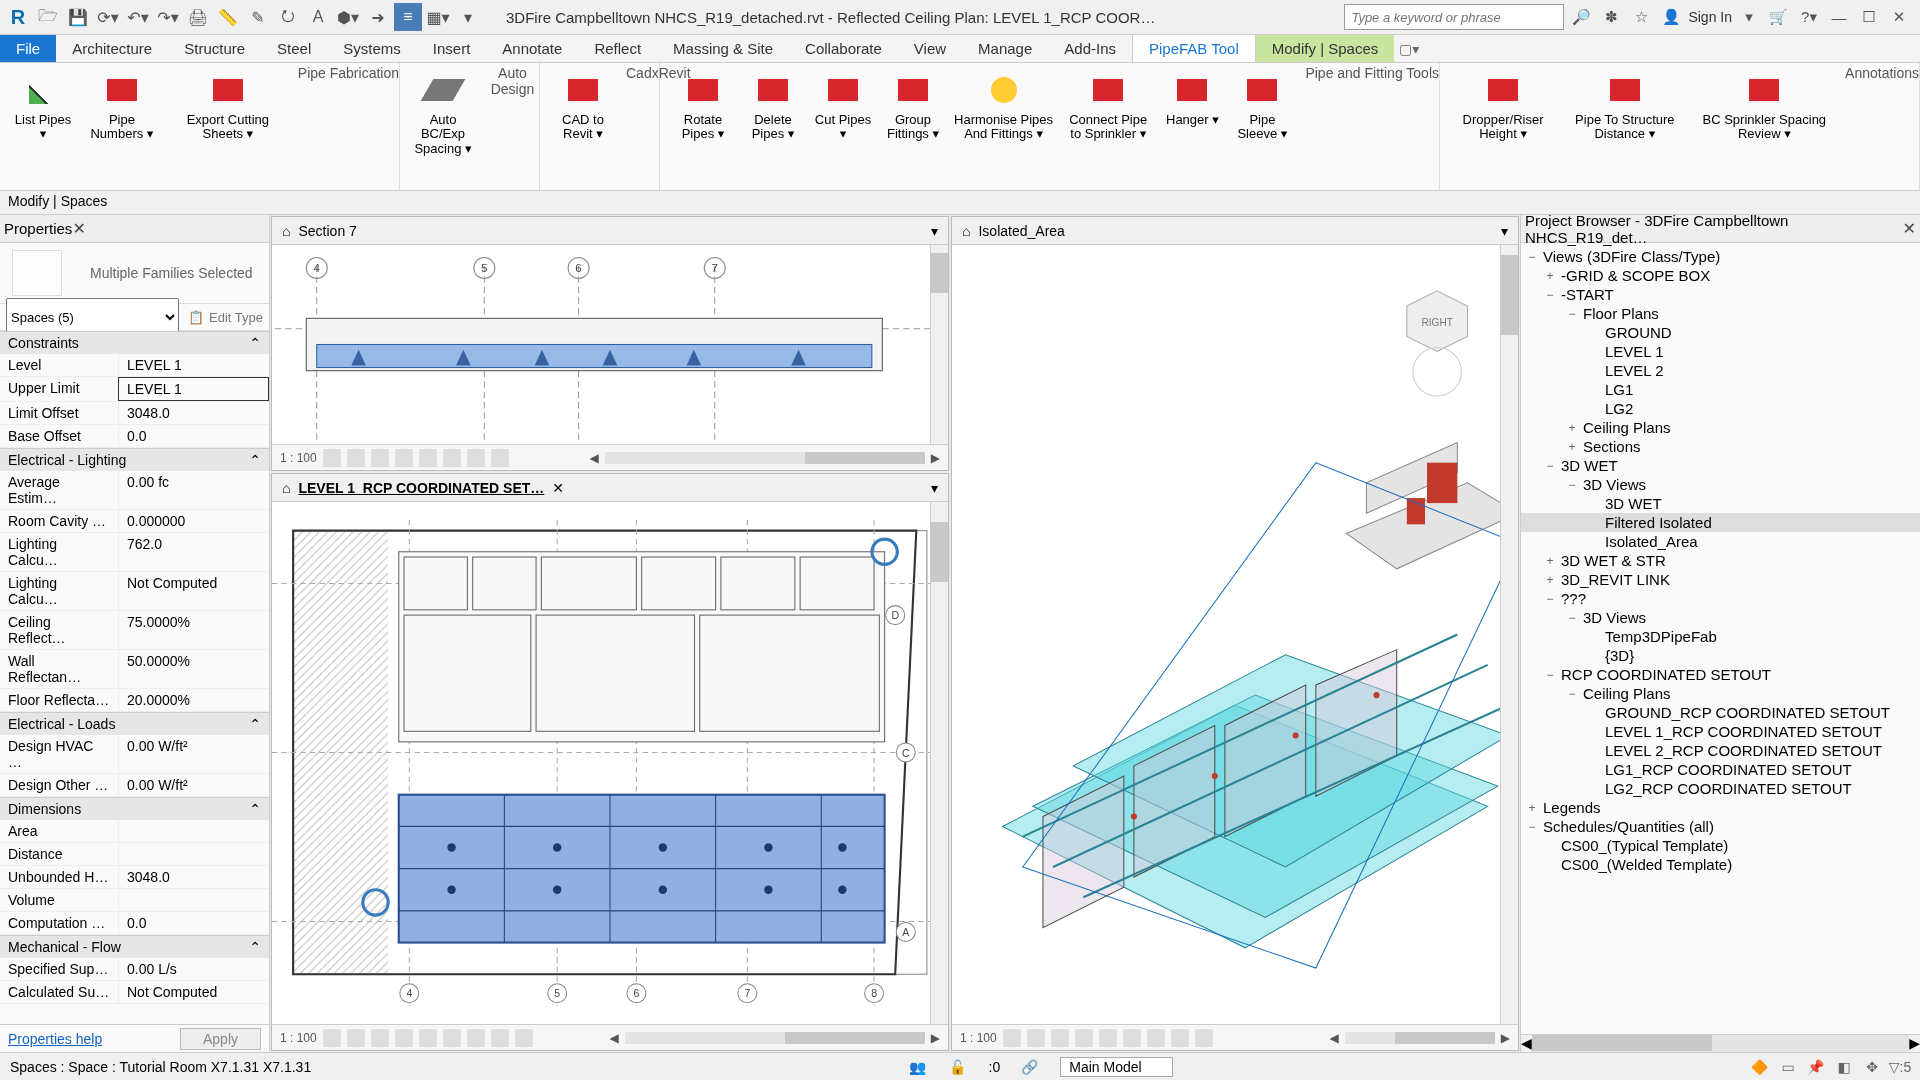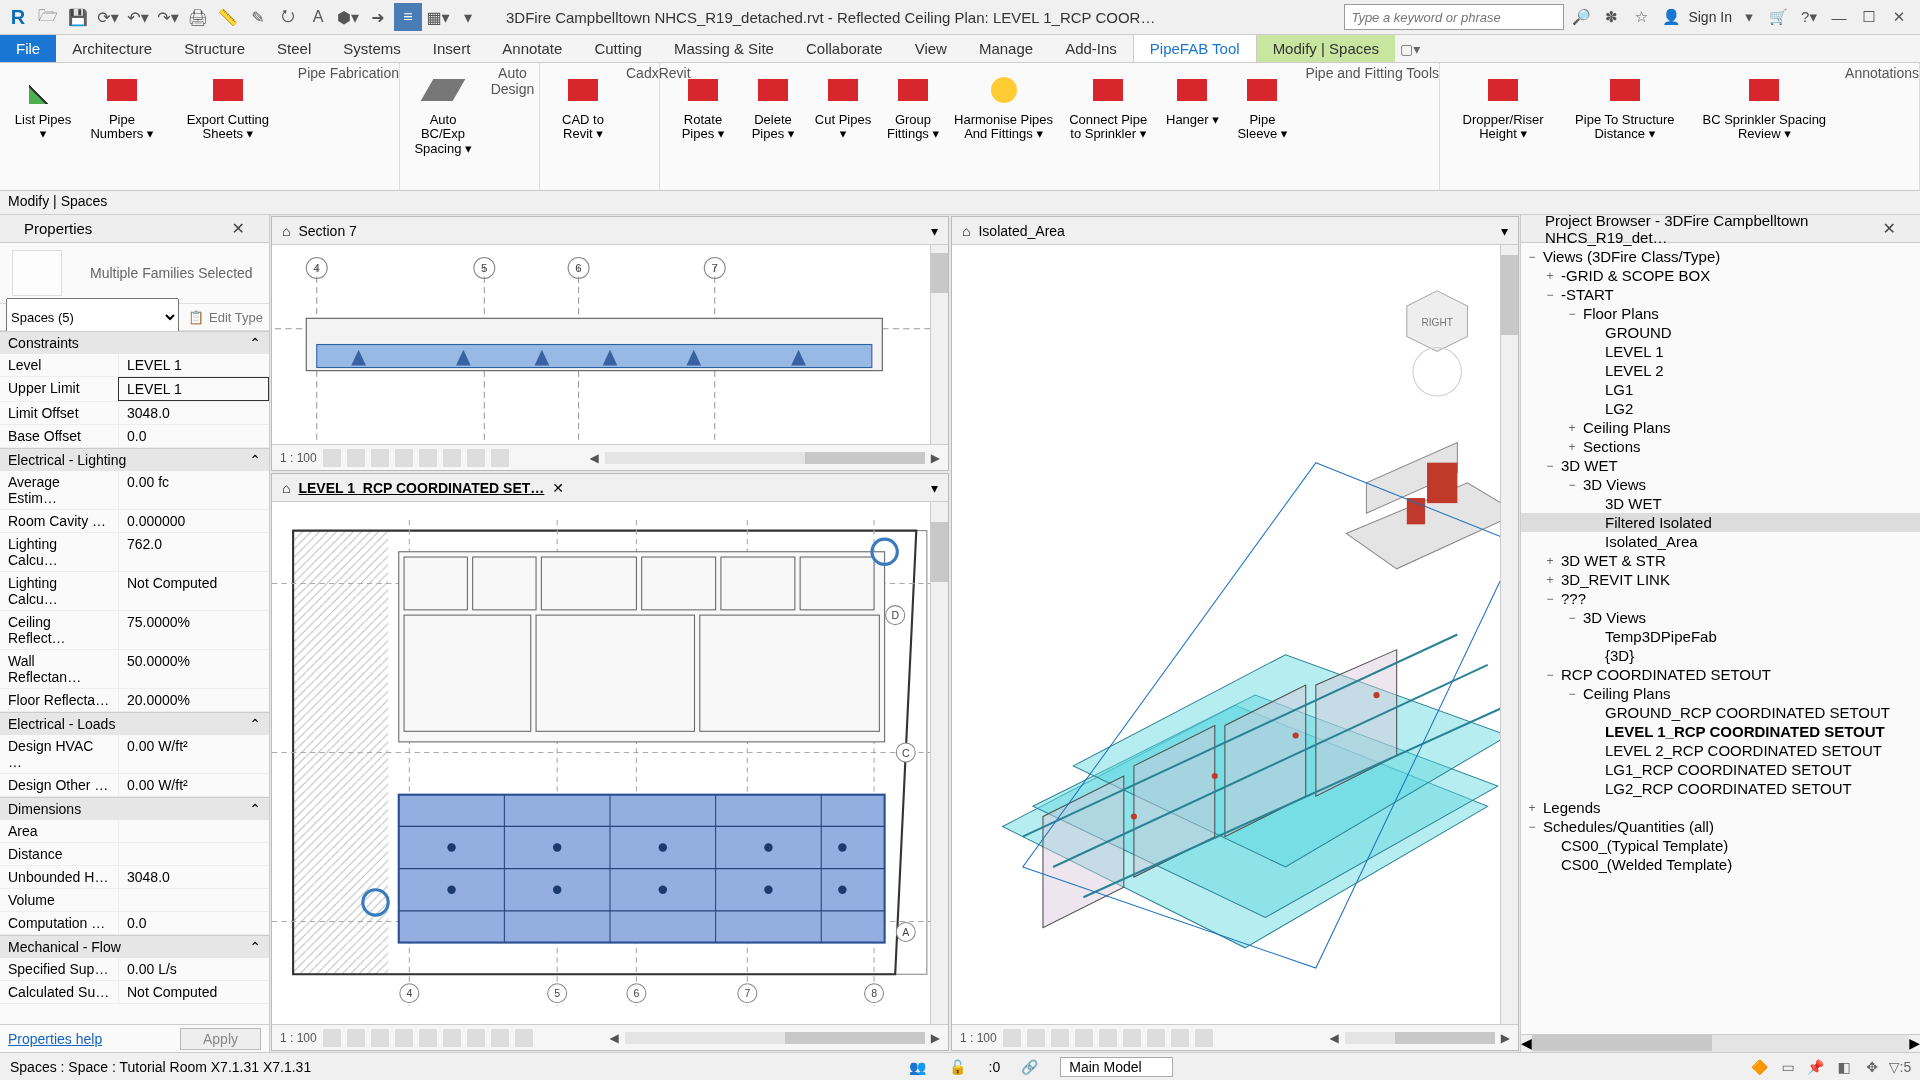--- a/index.html
+++ b/index.html
@@ -34,21 +34,21 @@
 .pencil { width: 28px; height:28px; background: linear-gradient(45deg,#4caf50 30%,#333 30%,#333 35%, transparent 35%); }
 .redglyph { width: 30px; height: 22px; background: #d8262d; }
 .yellowglyph { width: 26px; height: 26px; border-radius: 50%; background: #ffcc33; }
 .grayglyph { width: 32px; height: 22px; background: #777; transform: skewX(-30deg);}
 
 
 .contextbar { height: 24px; background: #f0f0f0; padding: 2px 8px; font-size: 14px; border-bottom: 1px solid #ccc; }
 
 
 .main { display: flex; height: calc(1080px - 35px - 28px - 128px - 24px - 28px); }
-.panel-header { height: 28px; background: #eee; border-bottom: 1px solid #ccc; display: flex; align-items: center; padding: 0 24px; font-size: 15px; justify-content: space-between; }
+.panel-header { height: 28px; background: #eee; border-bottom: 1px solid #ccc; display: flex; align-items: center; padding: 0 4px; font-size: 15px; justify-content: flex-start; }
 .panel-close { font-size: 16px; color: #444; cursor: pointer; }
 
 
 .props { width: 270px; background: #fafafa; border-right: 1px solid #ccc; display: flex; flex-direction: column; }
 .props-thumb { height: 60px; display: flex; align-items: center; padding: 0 12px; gap: 28px; }
 .props-thumb-img { width: 50px; height: 46px; border: 1px solid #ddd; background:#fdfdfd;}
 .props-thumb-txt { font-size: 14px; color: #666; line-height: 1.2; }
 .props-dd { height: 28px; display: flex; align-items: center; padding: 0 6px; gap: 10px; border-top:1px solid #ddd; border-bottom:1px solid #ddd;}
 .props-dd select { flex: 1; height: 39px; font-size: 13px; }
 .props-dd .et { color:#777; font-size:13px; cursor:pointer; display:flex; gap:4px;}
@@ -79,21 +79,21 @@
 
 .section-svg { width:100%; height:100%; }
 .rcp-svg { width:100%; height:100%; }
 .iso-svg { width:100%; height:100%;}
 
 
 .browser { width: 400px; background: #fafafa; border-left: 1px solid #ccc; display: flex; flex-direction: column; }
 .tree { flex:1; overflow-y:auto; font-size:15px; padding:4px 0;}
 .tn { display:flex; align-items:center; padding:1px 4px; gap:4px; white-space:nowrap;}
 .tn .tg { width:14px; text-align:center; color:#666; font-size:12px; cursor:pointer;}
-.tn.bold { font-weight:bold; }
+.tn.bold { font-weight:normal; }
 .tn.sel { background:#ddd;}
 .ind0{padding-left:4px} .ind1{padding-left:22px} .ind2{padding-left:44px} .ind3{padding-left:66px}
 
 
 .statusbar { height: 28px; background: #f0f0f0; border-top: 1px solid #ccc; display:flex; align-items:center; padding:0 10px; font-size:14px; gap:20px;}
 .statusbar .r { margin-left:auto; display:flex; gap:8px; align-items:center;}
 .st-icon { width:20px; height:20px; display:flex; align-items:center; justify-content:center; font-size:14px; color:#666; }
 .workset-dd { border:1px solid #aaa; padding:1px 30px 1px 8px; background:#fff;}
 
 
@@ -139,21 +139,21 @@
 </div>
 
 <div class="menutabs" id="menutabs">
     <div class="menutab file">File</div>
     <div class="menutab">Architecture</div>
     <div class="menutab">Structure</div>
     <div class="menutab">Steel</div>
     <div class="menutab">Systems</div>
     <div class="menutab">Insert</div>
     <div class="menutab">Annotate</div>
-    <div class="menutab">Cutting</div>
+    <div class="menutab">Reflect</div>
     <div class="menutab">Massing &amp; Site</div>
     <div class="menutab">Collaborate</div>
     <div class="menutab">View</div>
     <div class="menutab">Manage</div>
     <div class="menutab">Add-Ins</div>
     <div class="menutab active">PipeFAB Tool</div>
     <div class="menutab selected-context">Modify | Spaces</div>
     <div class="menu-end">▢▾</div>
   </div>
 

